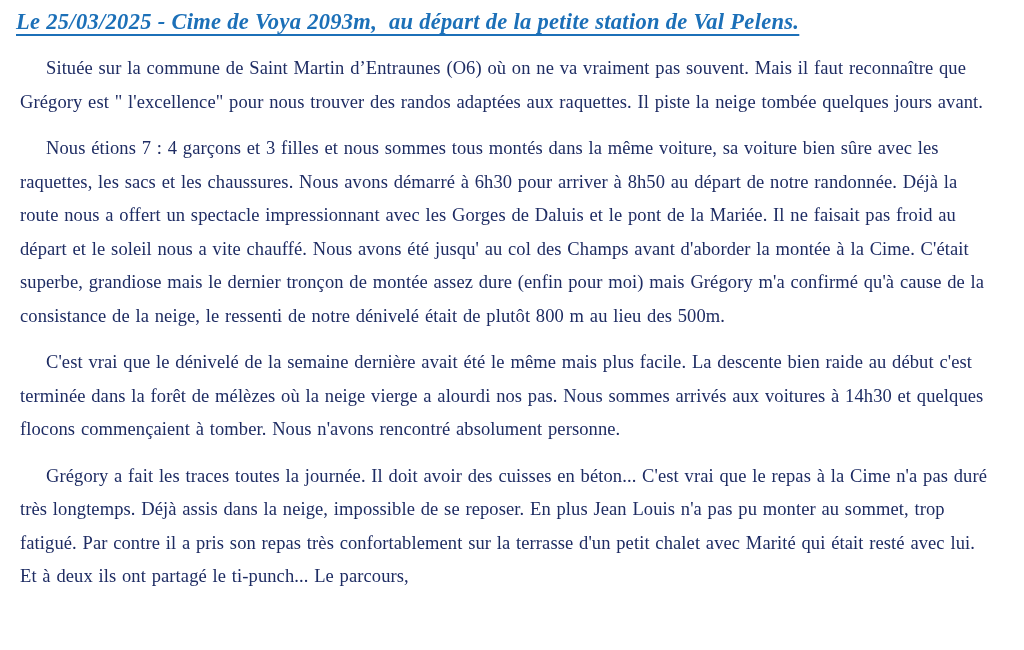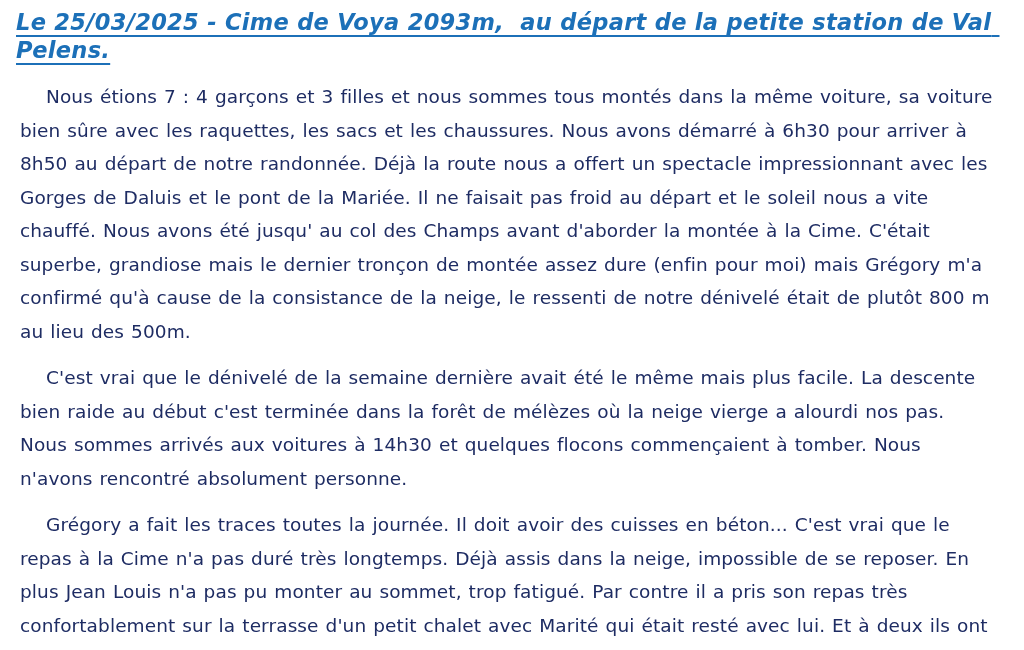--- a/index.html
+++ b/index.html
@@ -12,20 +12,21 @@
     height: 650px;
     overflow: hidden;
     font-family: "DejaVu Sans", sans-serif;
   }
   .page {
     box-sizing: border-box;
     width: 1024px;
     height: 474px;
     padding: 6px 28px 0 16px;
     background: var(--background-color, #ffffff);
+    font-family: Liberation Serif, serif;
   }
   .title {
     margin: 2px 0 16px 0;
     font-size: 22.5px;
     line-height: 1.25;
     font-weight: bold;
     font-style: italic;
     text-decoration: underline;
     text-underline-offset: 5px;
     color: var(--title-color, #1c70b8);
@@ -41,16 +42,17 @@
     text-align: left;
     letter-spacing: 0.1px;
     word-spacing: 1px;
   }
 </style>
 </head>
 <body>
 
 <div class="page">
   <h1 class="title">Le 25/03/2025 - Cime de Voya 2093m,  au départ de la petite station de Val Pelens.</h1>
+  <p class="para">Située sur la commune de Saint Martin d’Entraunes (O6) où on ne va vraiment pas souvent. Mais il faut reconnaître que Grégory est " l'excellence" pour nous trouver des randos adaptées aux raquettes. Il piste la neige tombée quelques jours avant.</p>
   <p class="para">Nous étions 7 : 4 garçons et 3 filles et nous sommes tous montés dans la même voiture, sa voiture bien sûre avec les raquettes, les sacs et les chaussures. Nous avons démarré à 6h30 pour arriver à 8h50 au départ de notre randonnée. Déjà la route nous a offert un spectacle impressionnant avec les Gorges de Daluis et le pont de la Mariée. Il ne faisait pas froid au départ et le soleil nous a vite chauffé. Nous avons été jusqu' au col des Champs avant d'aborder la montée à la Cime. C'était superbe, grandiose mais le dernier tronçon de montée assez dure (enfin pour moi) mais Grégory m'a confirmé qu'à cause de la consistance de la neige, le ressenti de notre dénivelé était de plutôt 800 m au lieu des 500m.</p>
   <p class="para">C'est vrai que le dénivelé de la semaine dernière avait été le même mais plus facile. La descente bien raide au début c'est terminée dans la forêt de mélèzes où la neige vierge a alourdi nos pas. Nous sommes arrivés aux voitures à 14h30 et quelques flocons commençaient à tomber. Nous n'avons rencontré absolument personne.</p>
   <p class="para">Grégory a fait les traces toutes la journée. Il doit avoir des cuisses en béton... C'est vrai que le repas à la Cime n'a pas duré très longtemps. Déjà assis dans la neige, impossible de se reposer. En plus Jean Louis n'a pas pu monter au sommet, trop fatigué. Par contre il a pris son repas très confortablement sur la terrasse d'un petit chalet avec Marité qui était resté avec lui. Et à deux ils ont partagé le ti-punch... Le parcours,</p>
 </div>
 
 </body></html>

